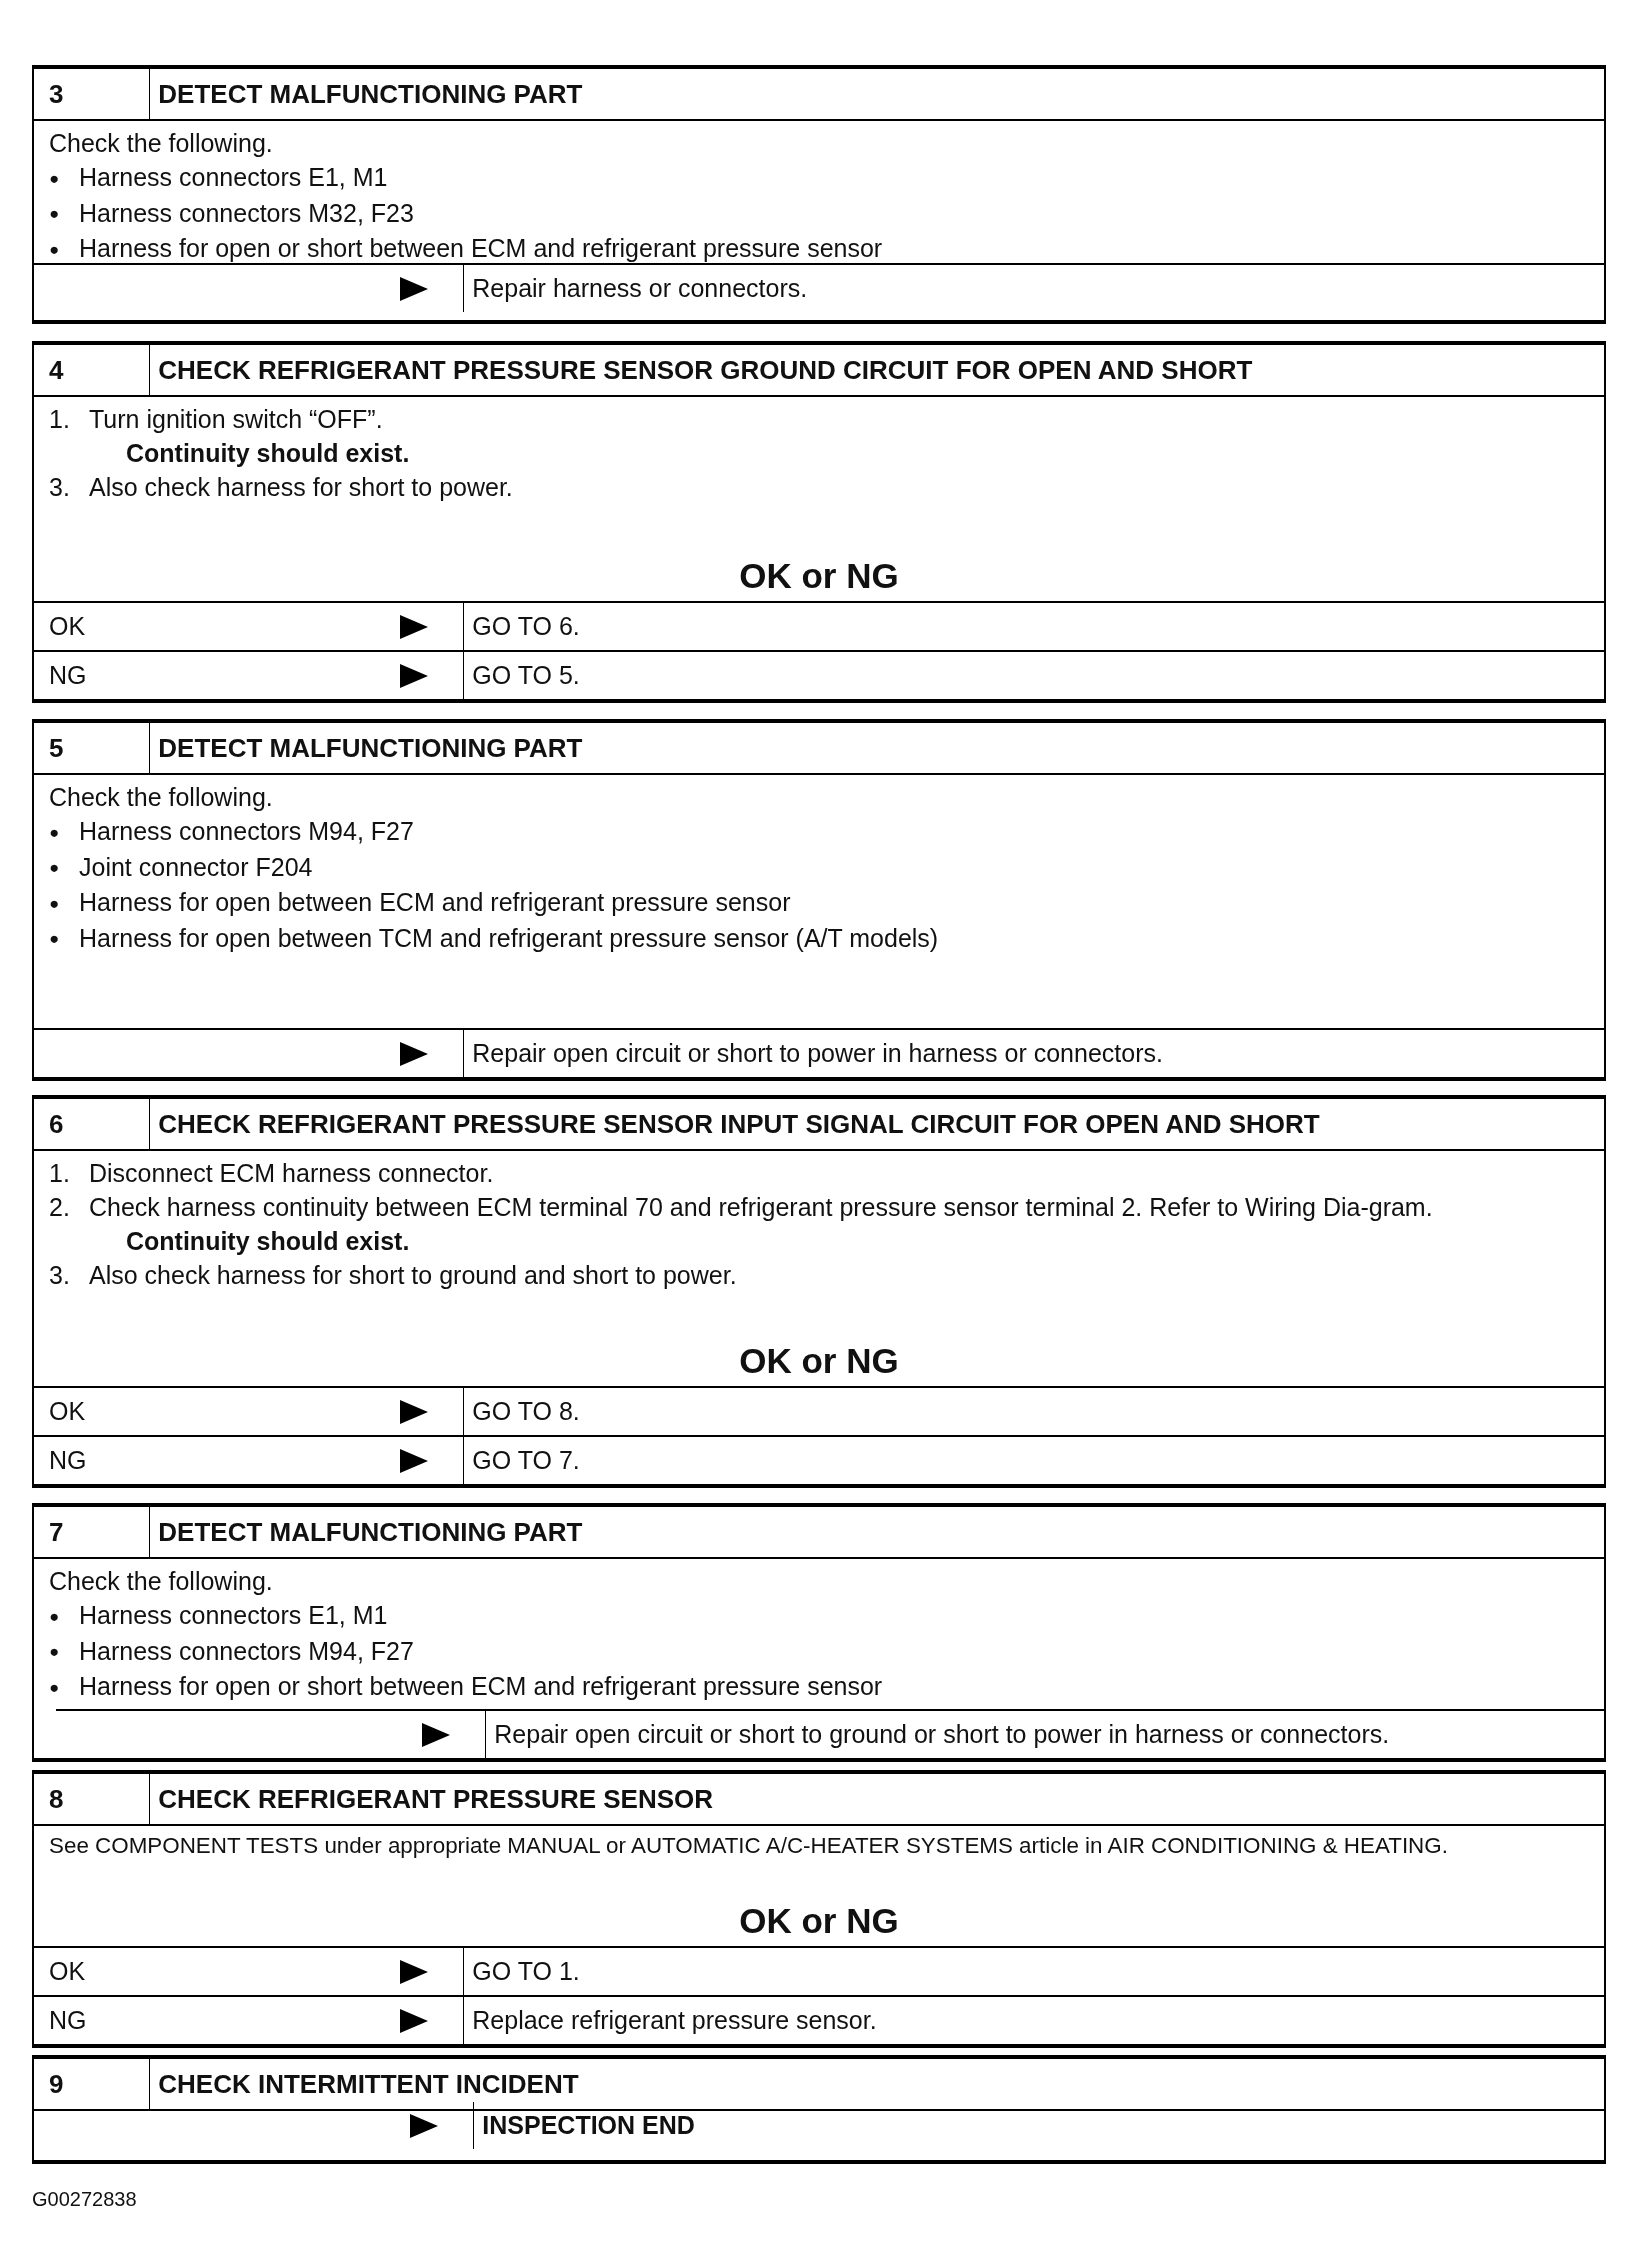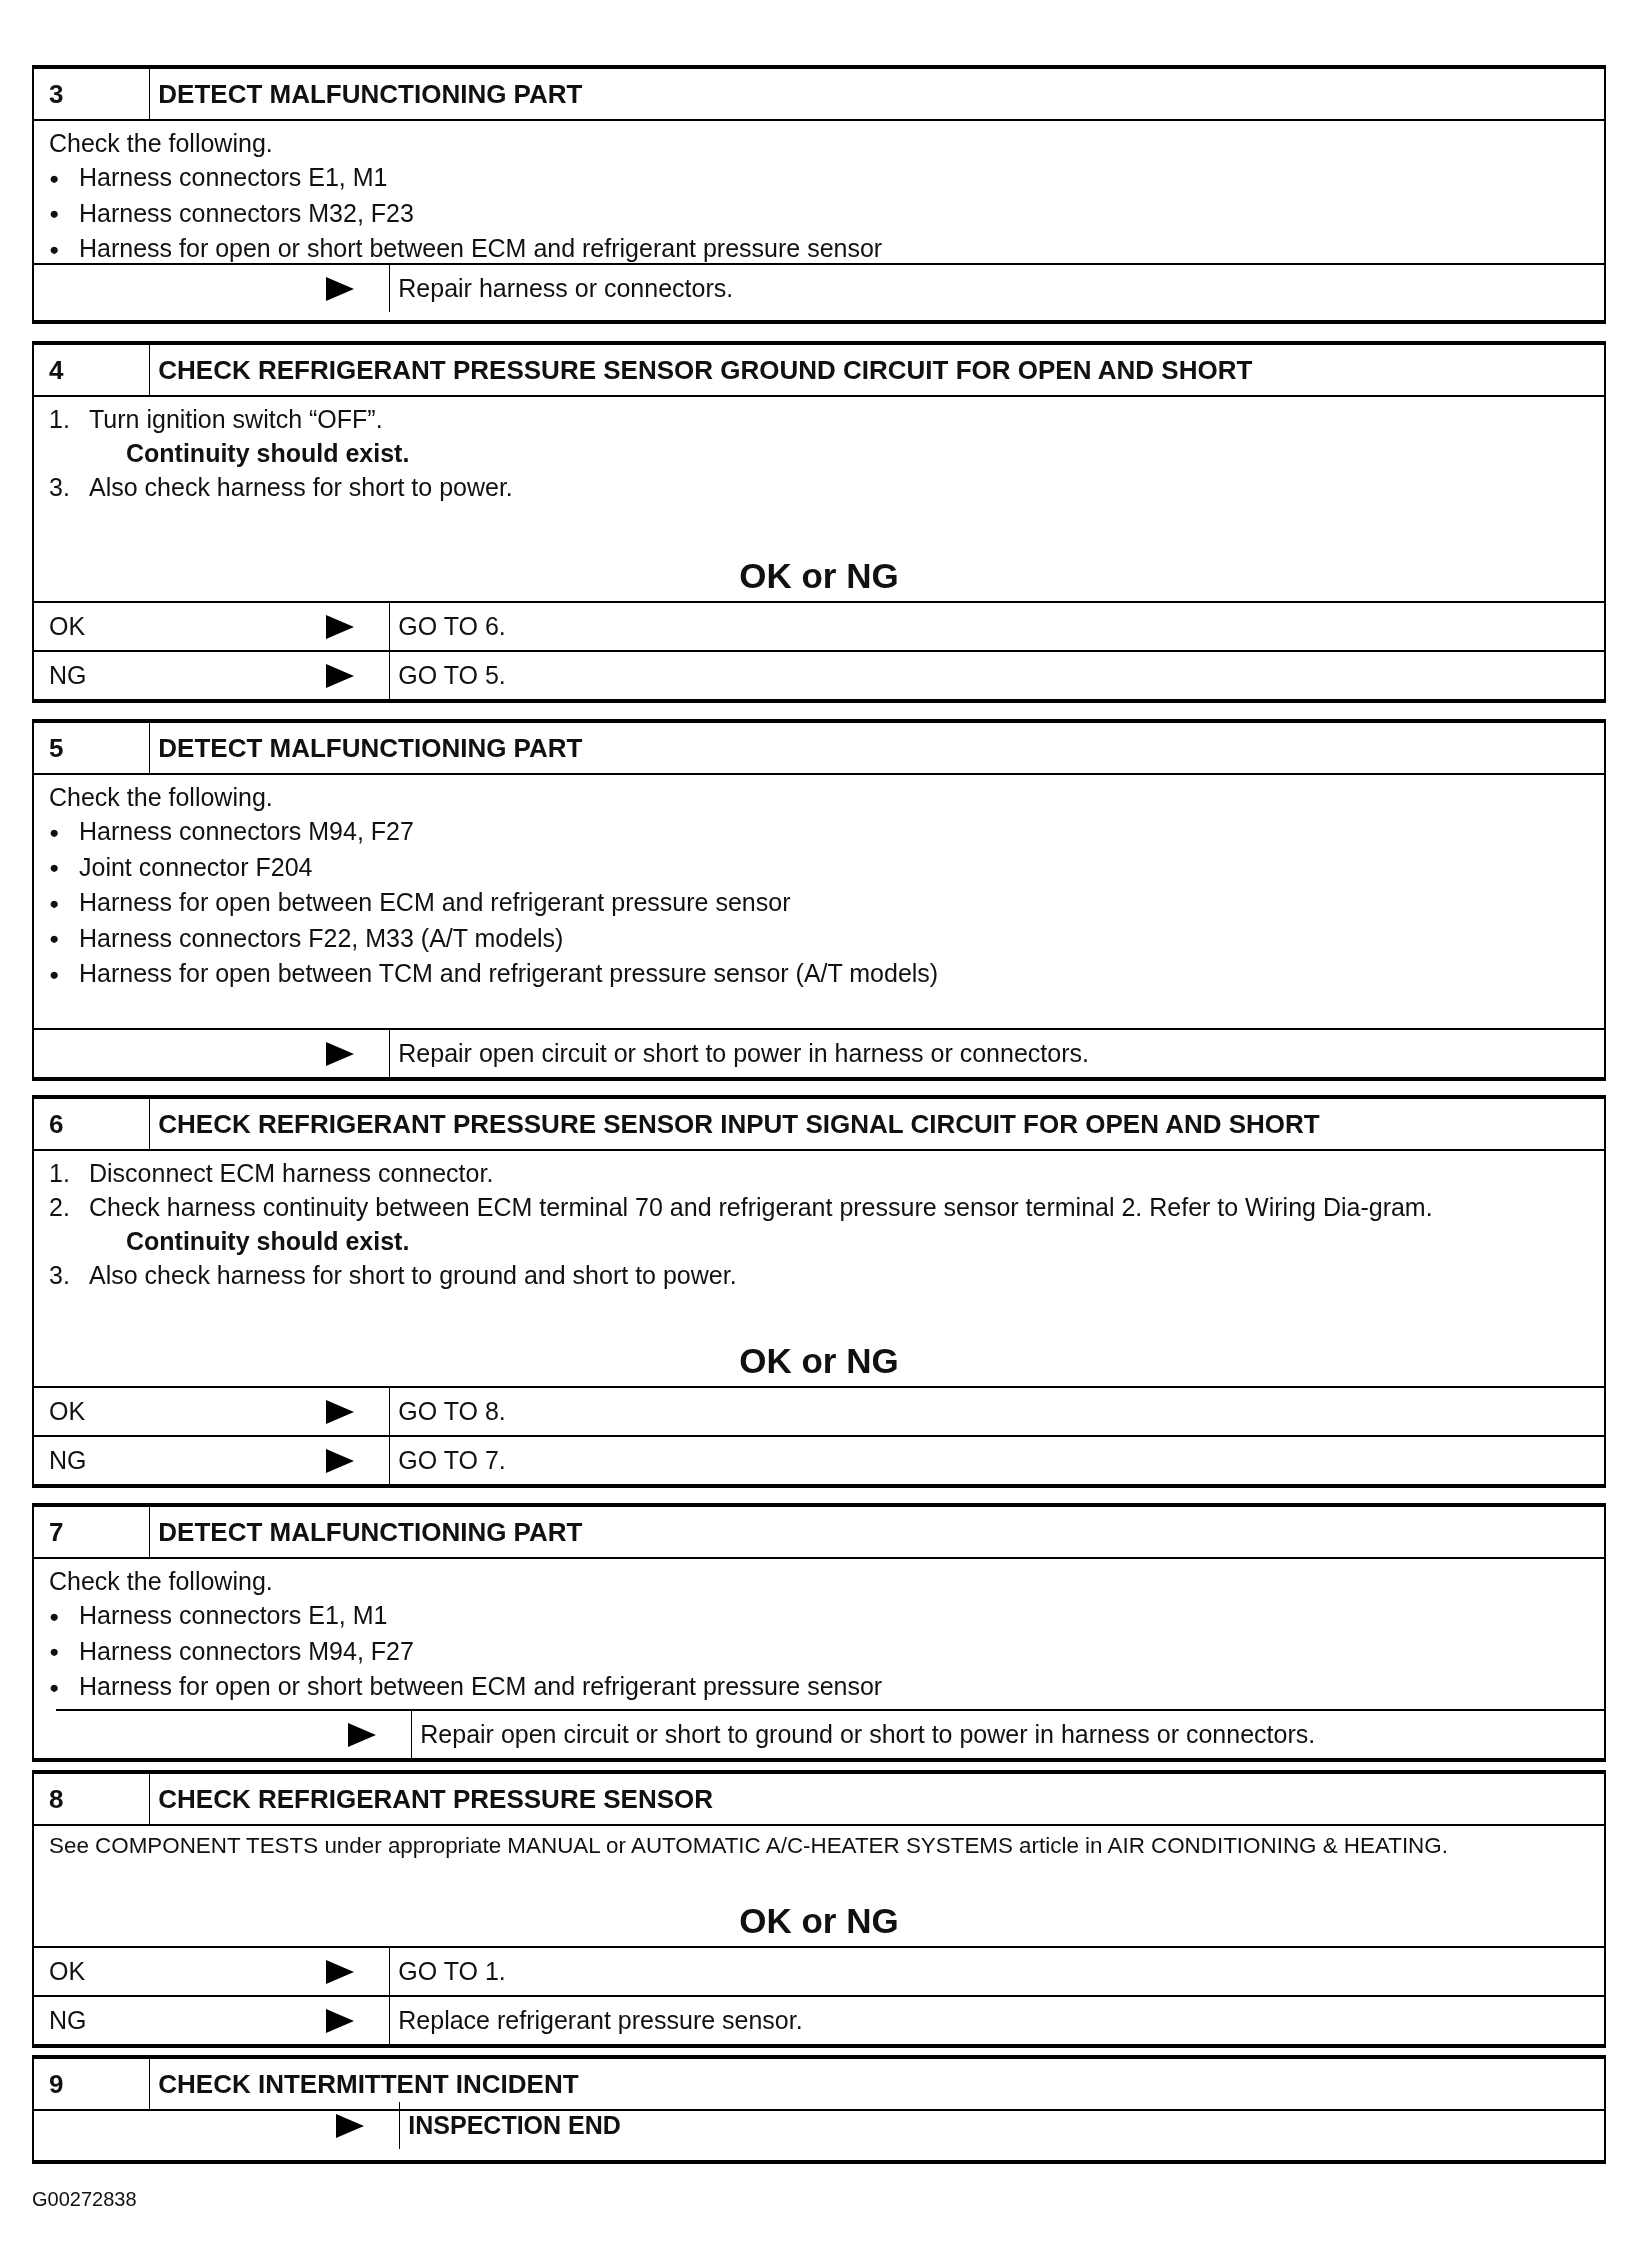--- a/index.html
+++ b/index.html
@@ -9,21 +9,21 @@
   .num { width: 100px; border-right: 1.7px solid #000; font-weight: bold; font-size: 26px; padding-left: 15px; display: flex; align-items: center; }
   .title { flex: 1; font-weight: bold; font-size: 26px; padding-left: 8.3px; display: flex; align-items: center; }
   .body { padding: 5px 16.6px 5px 15px; font-size: 25px; line-height: 34px; }
   .body .bul::before { content: "\25CF"; font-size: 16.6px; display: inline-block; width: 30px; vertical-align: 2.5px; }
   .body .num-item { padding-left: 40px; text-indent: -40px; }
   .body .num-item .n { display: inline-block; width: 40px; text-indent: 0; }
   .body .bold-ind { font-weight: bold; padding-left: 77px; }
   .body .small { font-size: 22.4px; line-height: 30px; }
   .okng { text-align: center; font-weight: bold; font-size: 35px; padding: 8.3px 0 5px 0; }
   .row { display: flex; height: 47px; border-top: 2.5px solid #000; font-size: 25px; }
-  .row .l { width: 356px; border-right: 1.7px solid #000; display: flex; align-items: center; justify-content: space-between; padding-left: 15px; padding-right: 35px; box-sizing: border-box; }
+  .row .l { width: 430px; border-right: 1.7px solid #000; display: flex; align-items: center; justify-content: space-between; padding-left: 15px; padding-right: 35px; box-sizing: border-box; }
   .row .r { flex: 1; display: flex; align-items: center; padding-left: 8.3px; }
   .arrow { width: 0; height: 0; border-top: 12.5px solid transparent; border-bottom: 12.5px solid transparent; border-left: 28px solid #000; }
   .bold { font-weight: bold; }
   .footer { position: absolute; left: 32px; top: 2188px; font-size: 20px; }
 </style>
 </head>
 <body>
 
 <div class="step" style="top:65px;height:259px;">
   <div class="hdr">
@@ -77,21 +77,20 @@
 <div class="step" style="top:719px;height:362px;">
   <div class="hdr">
     <div class="num">5</div>
     <div class="title">DETECT MALFUNCTIONING PART</div>
   </div>
   <div class="body">
     <div>Check the following.</div>
     <div class="bul">Harness connectors M94, F27</div>
     <div class="bul">Joint connector F204</div>
     <div class="bul">Harness for open between ECM and refrigerant pressure sensor</div>
-    <div class="bul">Harness connectors F22, M33 (A/T models)</div>
     <div class="bul">Harness for open between TCM and refrigerant pressure sensor (A/T models)</div>
   </div>
   <div class="row" style="position:absolute;bottom:0;left:0;right:0;">
     <div class="l">
         <span></span>
         <span class="arrow"></span>
       </div>
     <div class="r">Repair open circuit or short to power in harness or connectors.</div>
   </div>
 </div>

